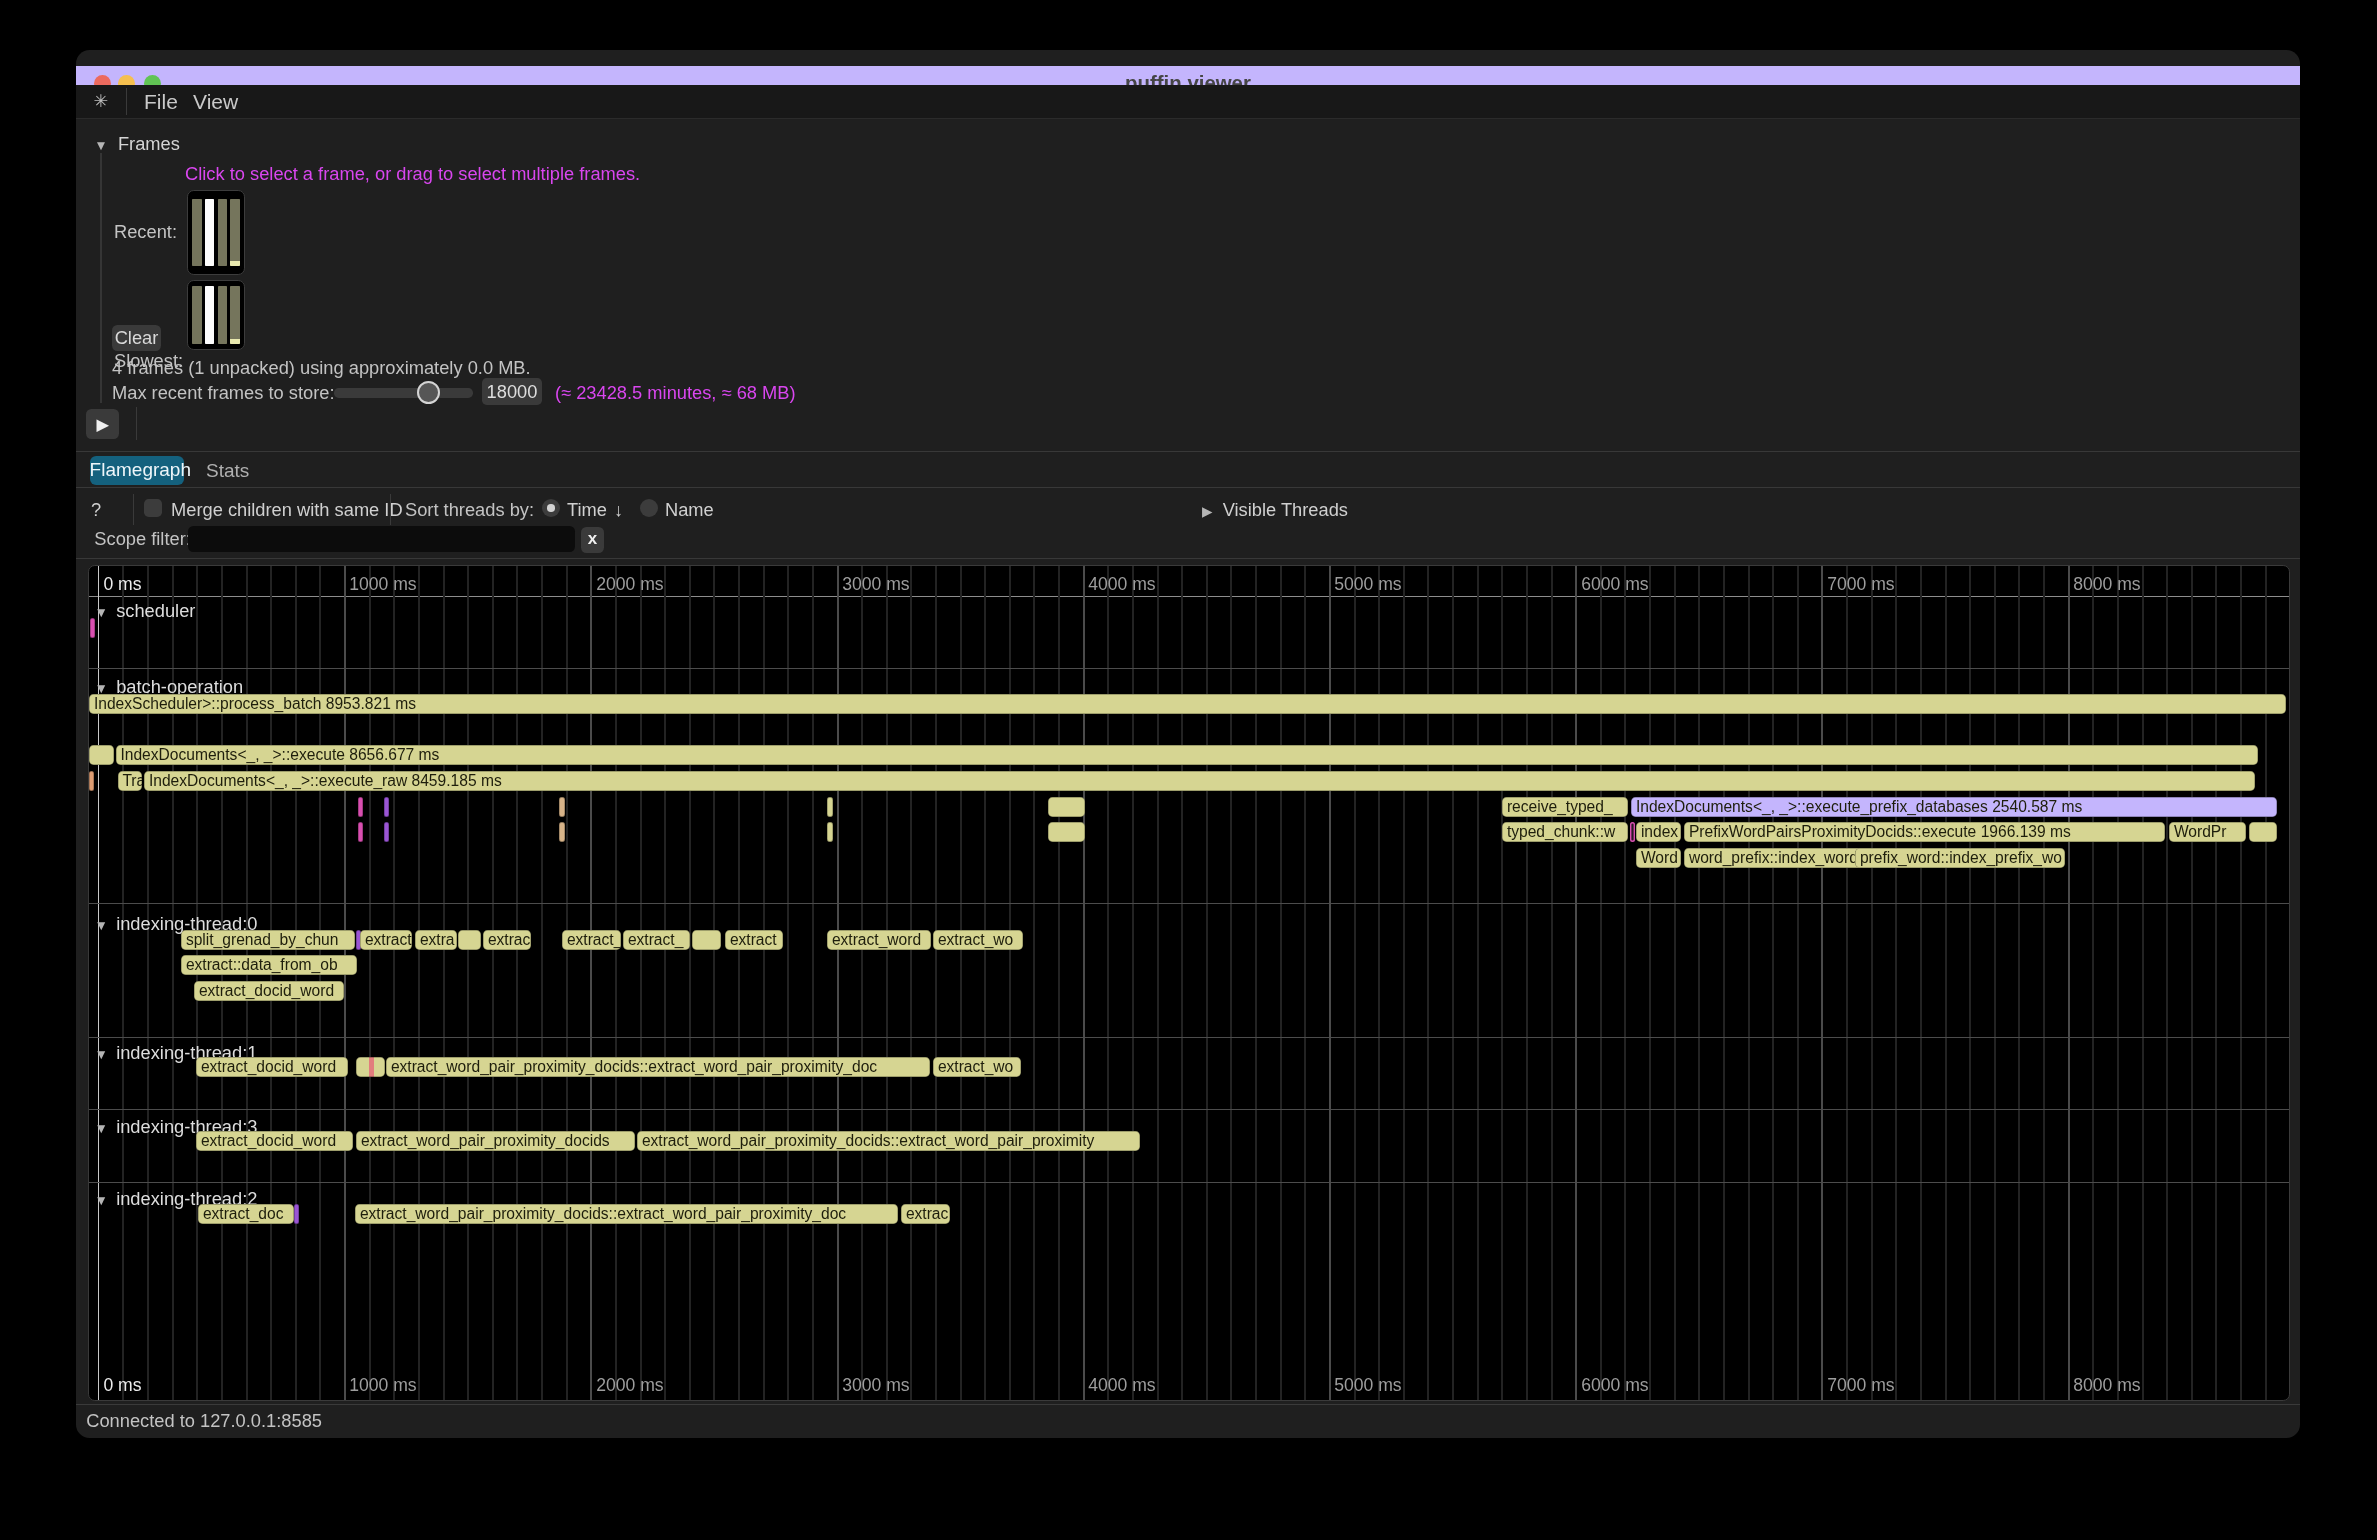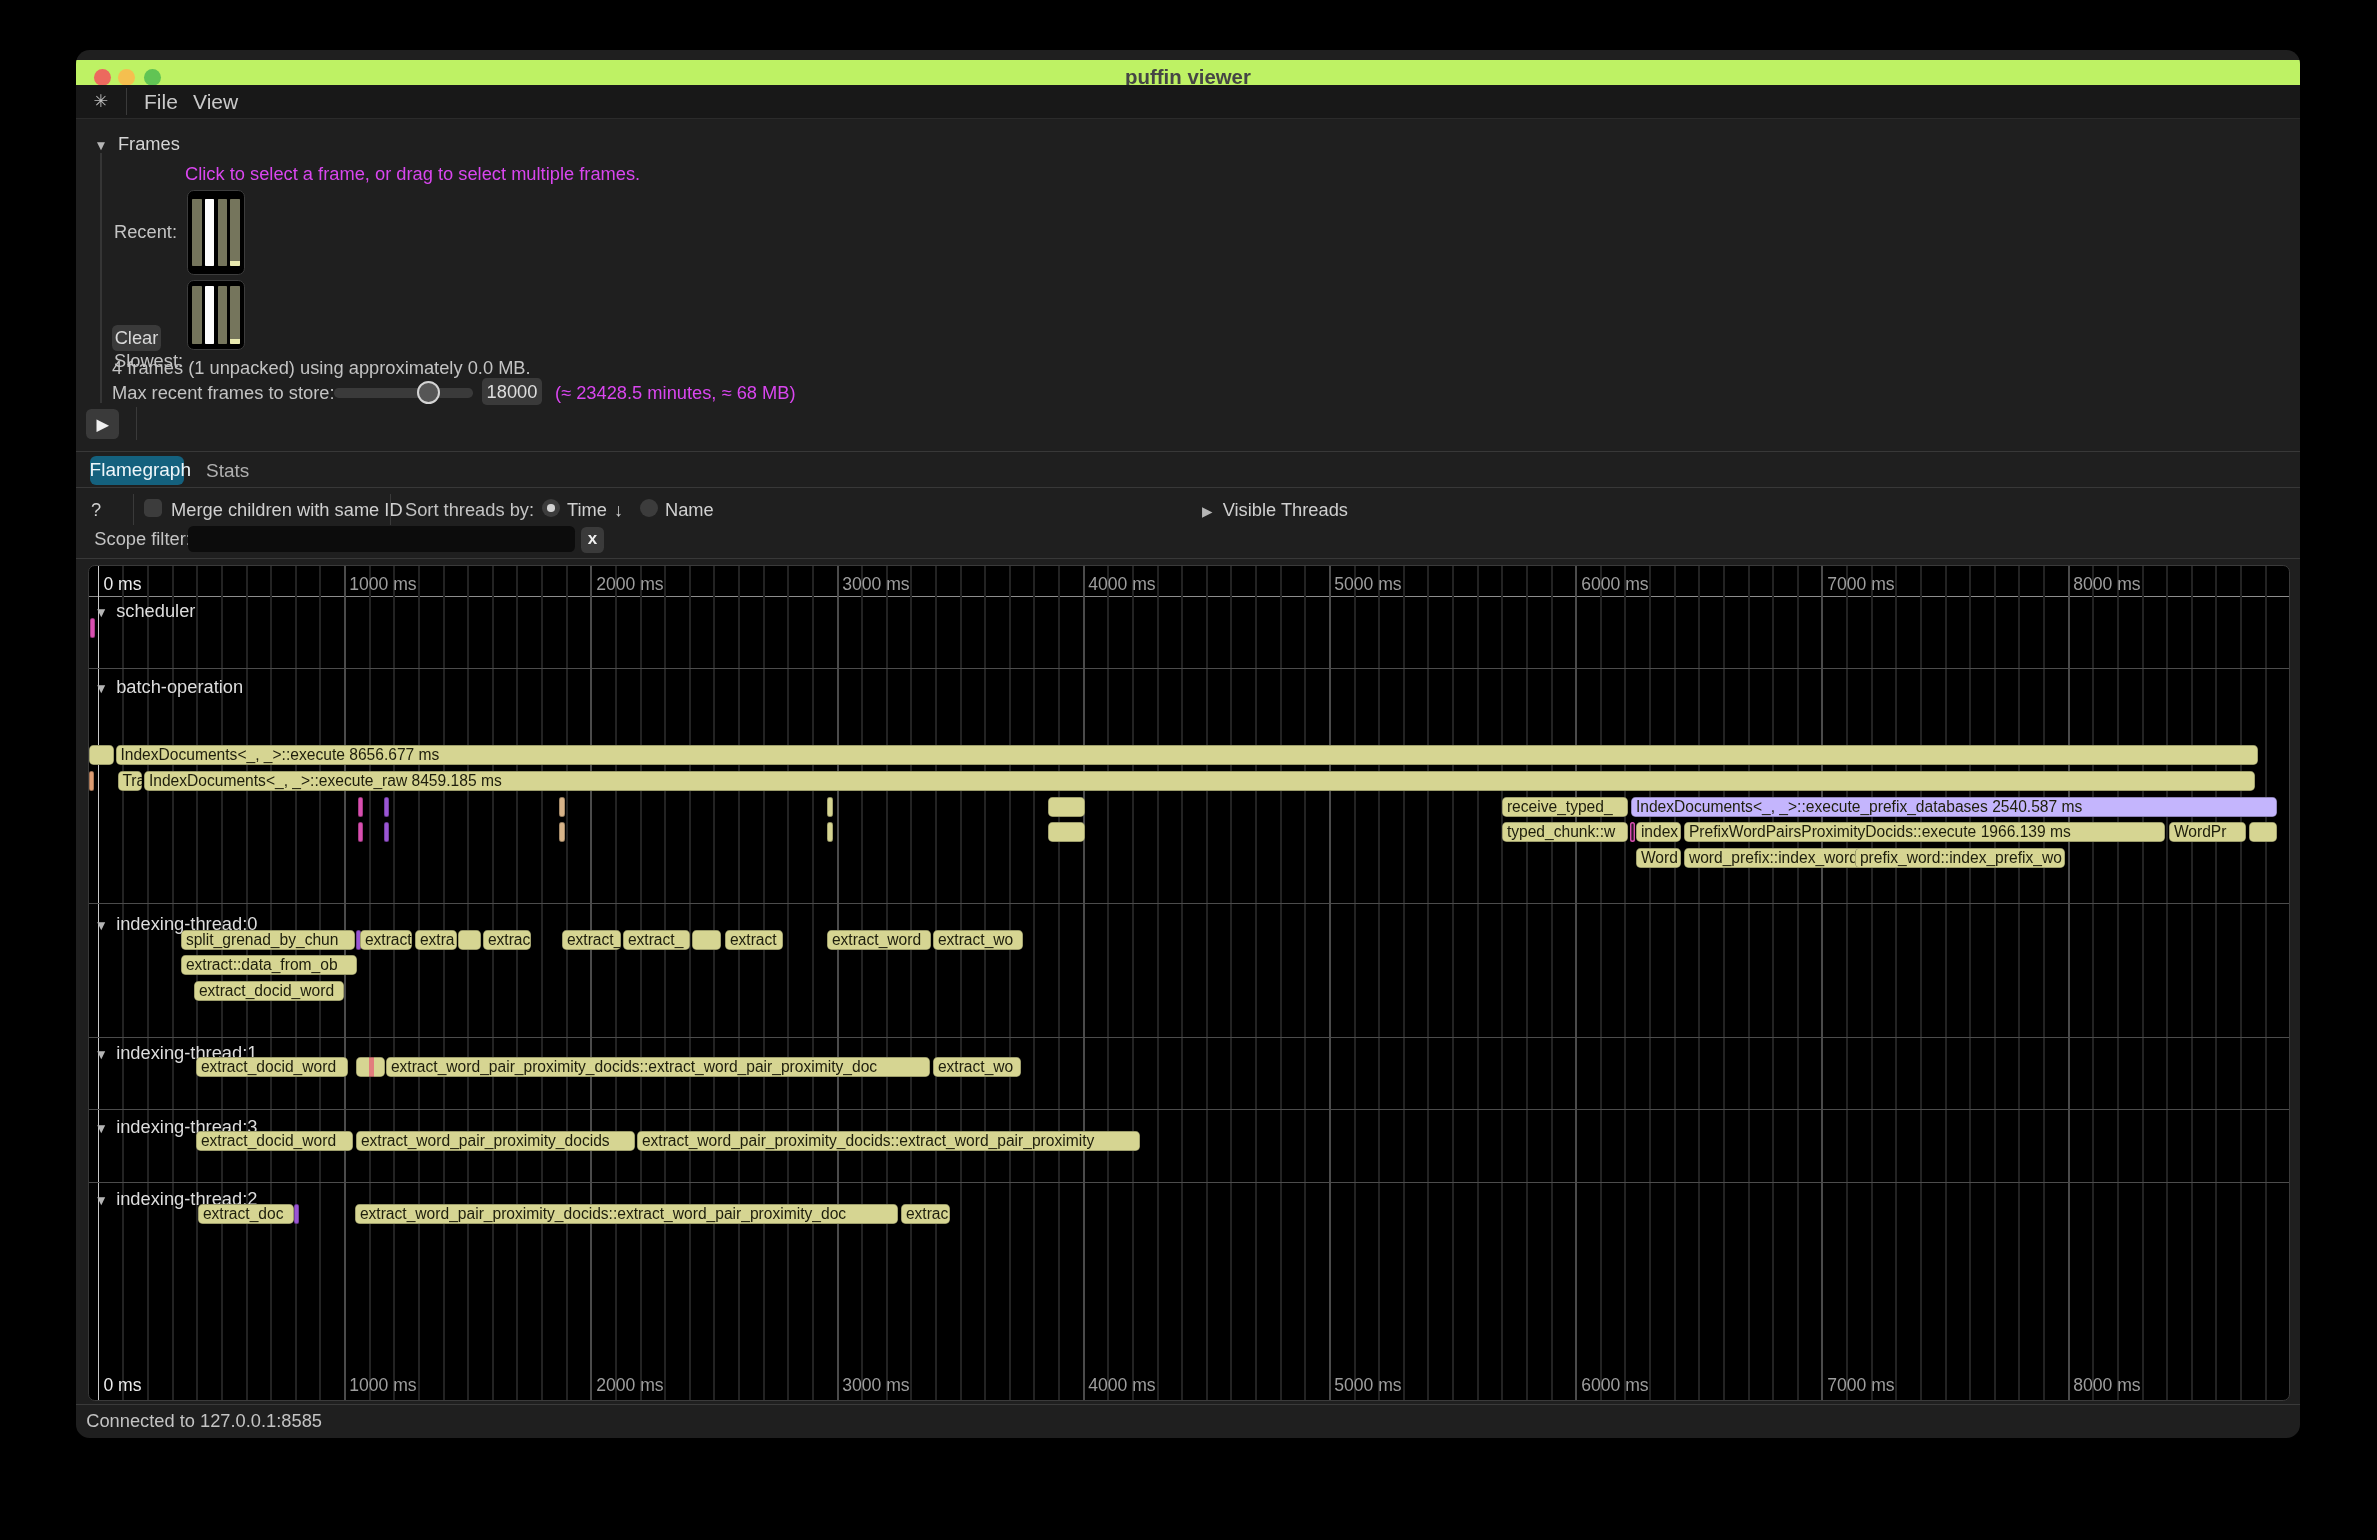--- a/index.html
+++ b/index.html
@@ -1,19 +1,19 @@
 <!DOCTYPE html>
 <html style="font-size:11px"><head>
 <meta charset="utf-8">
 <style>
   html,body{margin:0;padding:0;}
   body{width:2377px;height:1540px;background:#000;font-family:"Liberation Sans",sans-serif;color:#c7c7c7;position:relative;overflow:hidden;}
   .window{position:absolute;left:76px;top:50px;width:2224px;height:1388px;background:#1f1f1f;border-radius:13.6px;overflow:hidden;}
   
-  .titlebar{position:absolute;left:0;top:10px;width:100%;height:35px;background:#bef264;border-bottom:0.7px solid #cfcfcd;}
+  .titlebar{position:absolute;left:0;top:16px;width:100%;height:35px;background:#c4b5fd;border-bottom:0.7px solid #cfcfcd;}
   .tl{position:absolute;top:8.8px;width:17px;height:17px;border-radius:50%;}
   .title{position:absolute;left:0;right:0;top:0;height:35px;line-height:35px;text-align:center;font-weight:bold;font-size:20.4px;color:#454545;}
   
   .menubar{position:absolute;left:0;top:35px;width:100%;height:33px;background:#181818;border-bottom:1.4px solid #2b2b2b;}
   .menubar .mi{position:absolute;top:0;height:33px;line-height:33px;font-size:21px;color:#c9c9c9;}
   .vsep{position:absolute;width:1.4px;background:#3a3a3a;}
   .hsep{position:absolute;height:1.4px;background:#383838;left:0;right:0;}
   .txt{position:absolute;font-size:18.3px;color:#c3c3c3;white-space:nowrap;}
   .dim{color:#d946ef;}
   .tri{color:#b5b5b5;font-size:13.6px;}
@@ -226,20 +226,21 @@
       <div class="axis-label" style="left: 1492px; top: 8.1px;">6000 ms</div>
       <div class="axis-label" style="left: 1492px; top: 809px;">6000 ms</div>
       <div class="axis-label" style="left: 1738px; top: 8.1px;">7000 ms</div>
       <div class="axis-label" style="left: 1738px; top: 809px;">7000 ms</div>
       <div class="axis-label" style="left: 1984px; top: 8.1px;">8000 ms</div>
       <div class="axis-label" style="left: 1984px; top: 809px;">8000 ms</div>
       <div class="sec-header" style="left: 5.4px; top: 34px;"><span class="tri">▼</span>scheduler</div>
       <div class="bar" style="left: 0.7px; top: 52px; width: 2.7px; background: rgb(217, 79, 176);"></div>
       <div class="sec-sep" style="top: 102px;"></div>
       <div class="sec-header" style="left: 5.4px; top: 110px;"><span class="tri">▼</span>batch-operation</div>
+      <div class="bar" style="left: 0px; top: 128px; width: 2197px; background: rgb(214, 213, 146);">IndexScheduler&gt;::process_batch 8953.821 ms</div>
       <div class="bar" style="left: 0px; top: 179px; width: 24.4px; background: rgb(214, 213, 146);"></div>
       <div class="bar" style="left: 26.5px; top: 179px; width: 2142px; background: rgb(214, 213, 146);">IndexDocuments&lt;_, _&gt;::execute 8656.677 ms</div>
       <div class="bar" style="left: 0px; top: 205px; width: 4.7px; background: rgb(222, 157, 114);"></div>
       <div class="bar" style="left: 28.5px; top: 205px; width: 24.4px; background: rgb(214, 213, 146);">Trans</div>
       <div class="bar" style="left: 55px; top: 205px; width: 2111px; background: rgb(214, 213, 146);">IndexDocuments&lt;_, _&gt;::execute_raw 8459.185 ms</div>
       <div class="bar" style="left: 269px; top: 231px; width: 3.4px; background: rgb(217, 79, 176);"></div>
       <div class="bar" style="left: 295px; top: 231px; width: 2px; background: rgb(154, 85, 212);"></div>
       <div class="bar" style="left: 470px; top: 231px; width: 5.4px; background: rgb(216, 180, 137);"></div>
       <div class="bar" style="left: 738px; top: 231px; width: 6.1px; background: rgb(214, 213, 146);"></div>
       <div class="bar" style="left: 959px; top: 231px; width: 37px; background: rgb(214, 213, 146);"></div>

